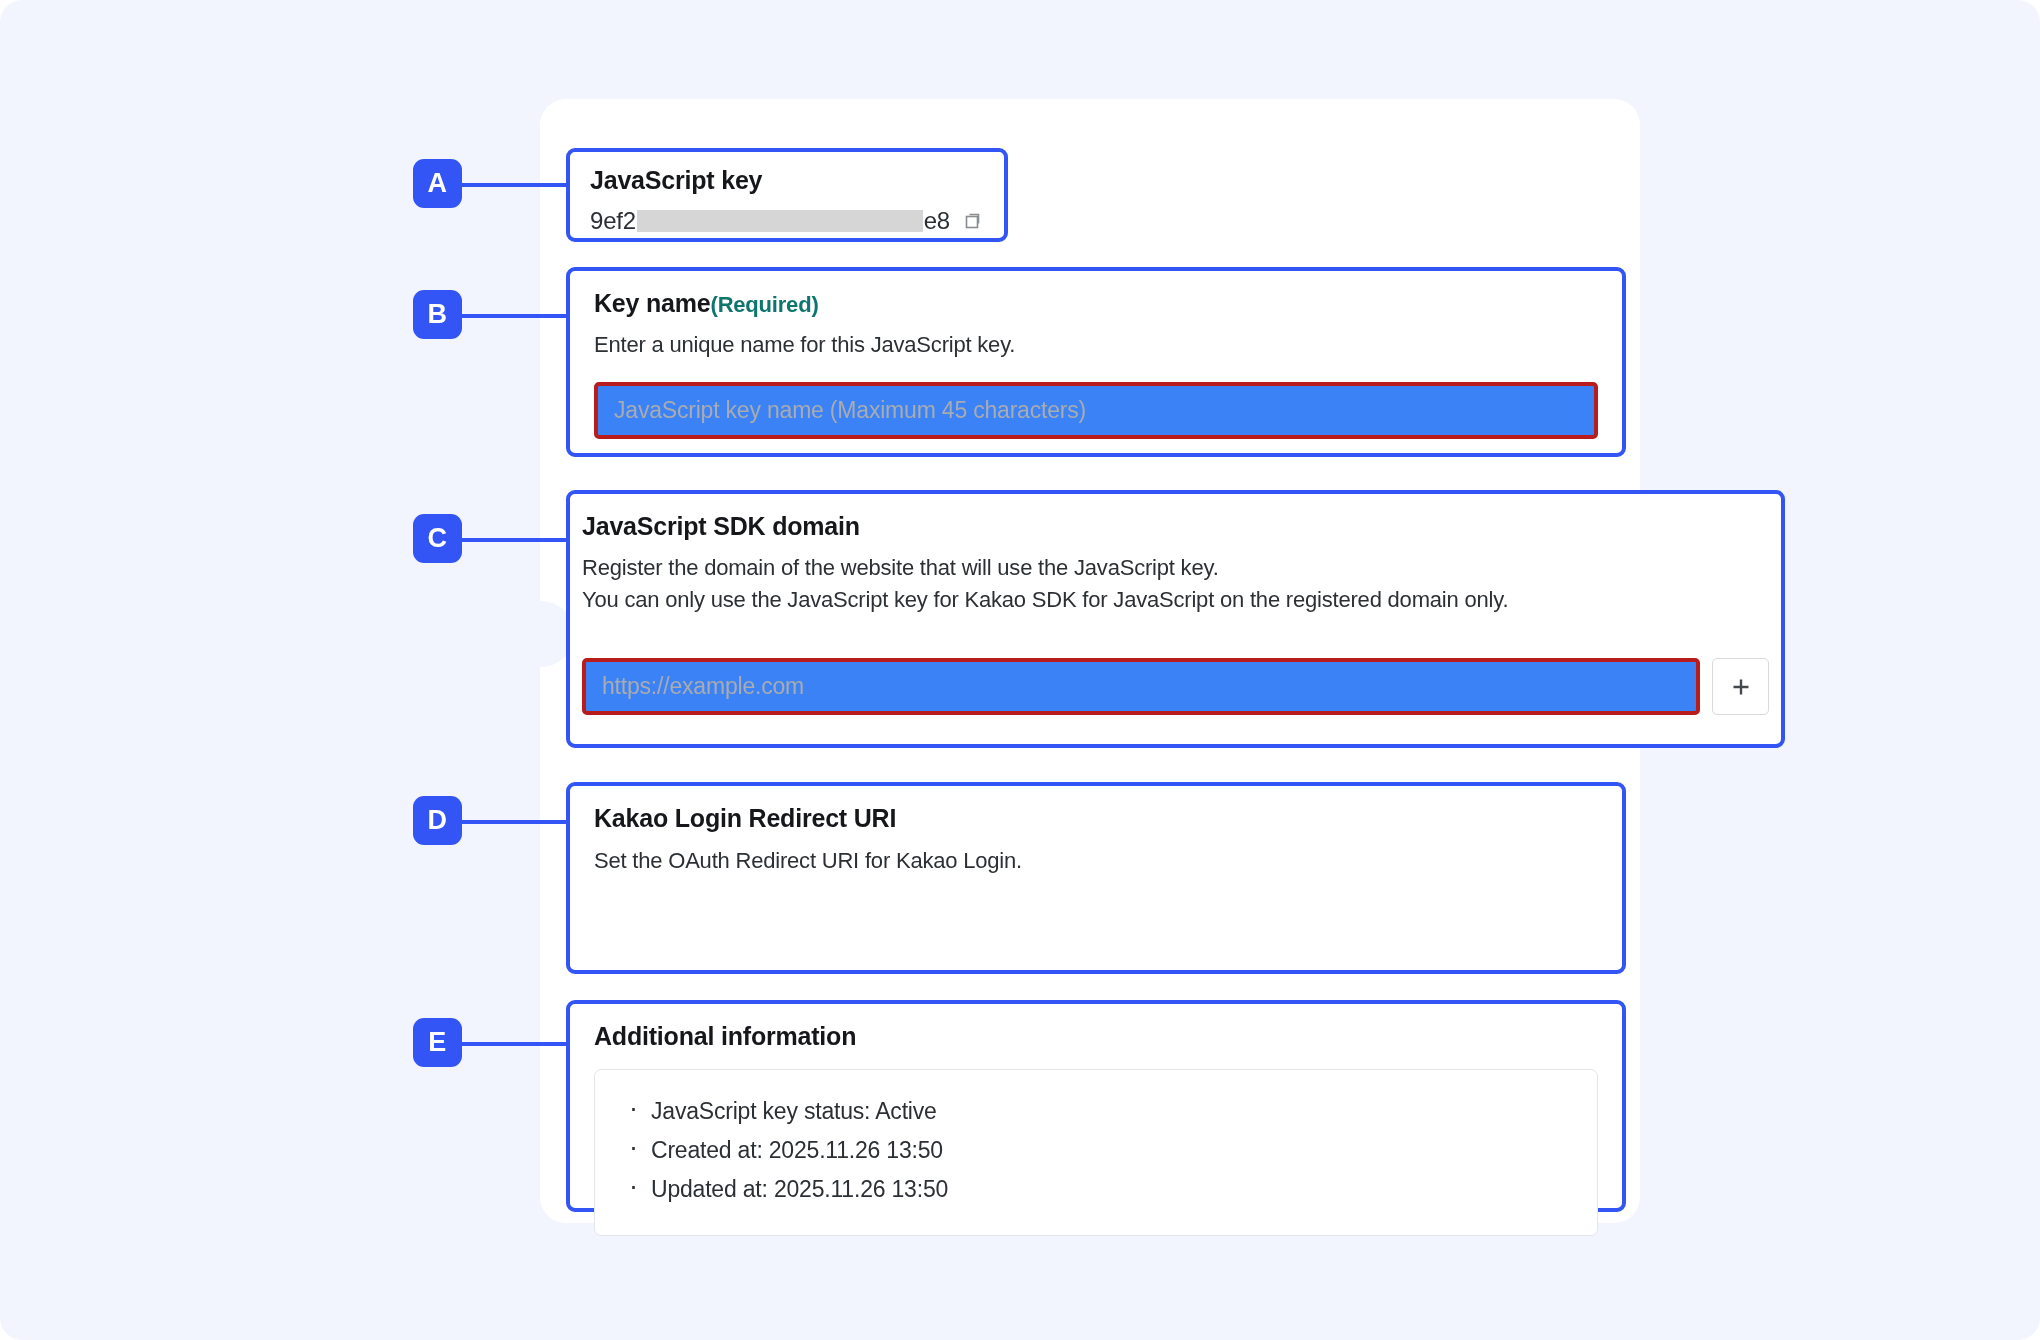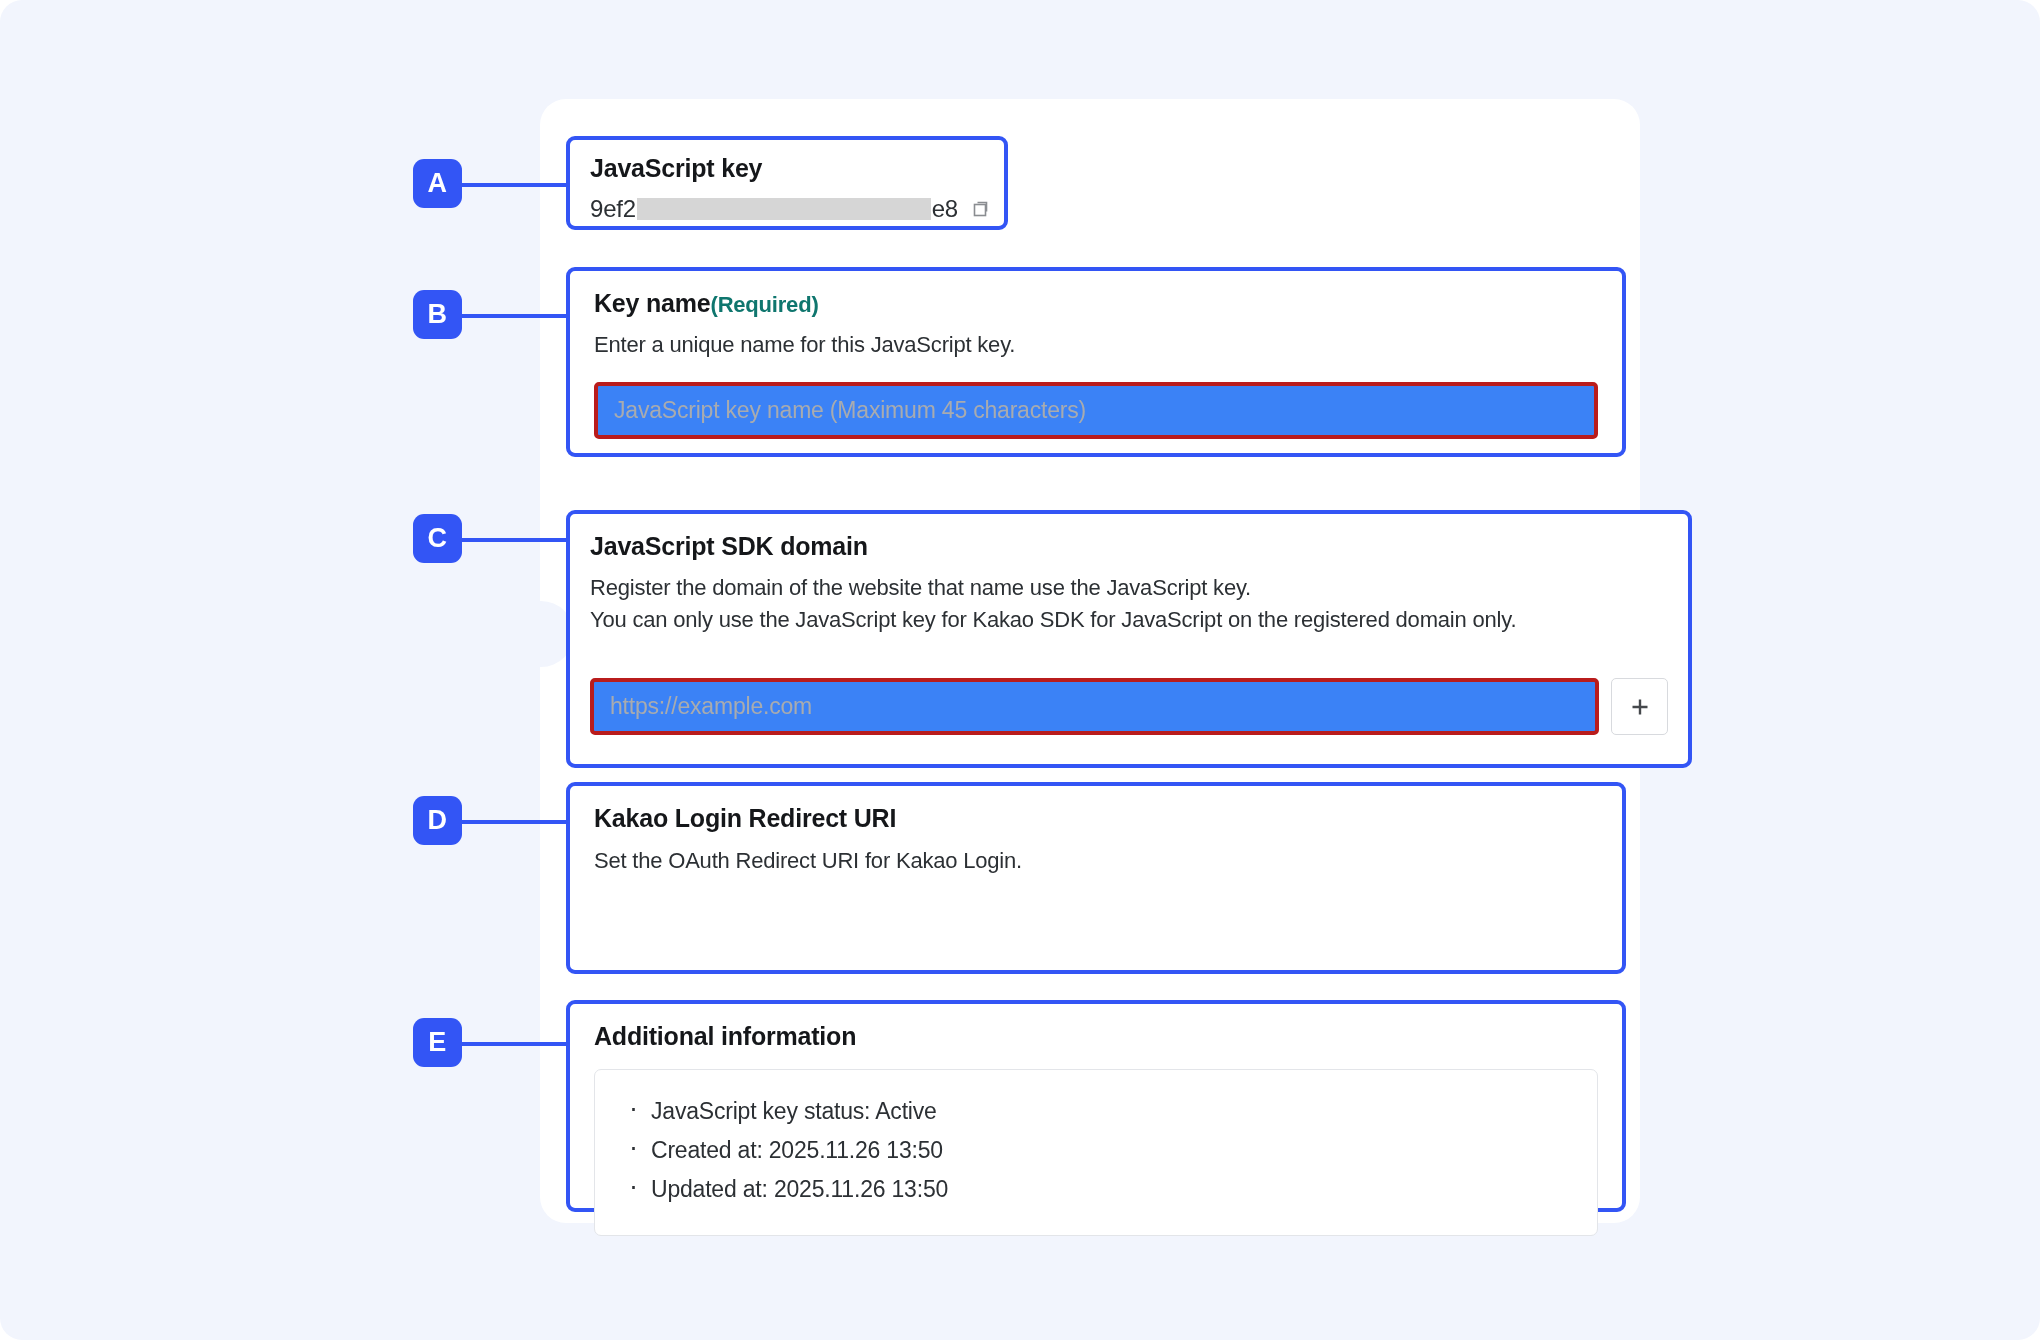--- a/index.html
+++ b/index.html
@@ -182,21 +182,21 @@
   <div class="badge" style="left:413px; top:514px;">
     <span>C</span>
   </div>
   <div class="badge" style="left:413px; top:796px;">
     <span>D</span>
   </div>
   <div class="badge" style="left:413px; top:1018px;">
     <span>E</span>
   </div>
 
-  <div class="card" style="left:566px; top:136px; width:442px; height:94px; padding:14px 12px 10px 20px;">
+  <div class="card" style="left:566px; top:148px; width:442px; height:94px; padding:14px 20px 10px 20px;">
     <div class="card-title">JavaScript key</div>
     <div class="keyrow" style="margin-top:12px;">
       <span>9ef2</span>
       <span class="key-mask"></span>
       <span>e8</span>
       <span class="copy-icon">
         <svg width="24" height="24" viewBox="0 0 24 24" fill="none" aria-hidden="true">
           <rect x="6.5" y="7.5" width="11" height="11" stroke="#8a8d91" stroke-width="1.6"></rect>
           <path d="M9.5 5.5h9v9" stroke="#8a8d91" stroke-width="1.6" fill="none"></path>
         </svg>
@@ -207,23 +207,23 @@
   <div class="card" style="left:566px; top:267px; width:1060px; height:190px; padding:18px 24px;">
     <div>
       <span class="card-title">Key name</span><span class="required">(Required)</span>
     </div>
     <div class="card-desc" style="margin-top:11px;">Enter a unique name for this JavaScript key.</div>
     <div style="margin-top:21px;">
       <input class="field" type="text" placeholder="JavaScript key name (Maximum 45 characters)" style="">
     </div>
   </div>
 
-  <div class="card" style="left:566px; top:490px; width:1126px; height:258px; padding:18px 20px;margin-top:20px;">
+  <div class="card" style="left:566px; top:490px; width:1219px; height:258px; padding:18px 12px;">
     <div class="card-title">JavaScript SDK domain</div>
-    <div class="card-desc" style="margin-top:11px;">Register the domain of the website that name use the JavaScript key.</div>
+    <div class="card-desc" style="margin-top:11px;">Register the domain of the website that will use the JavaScript key.</div>
     <div class="card-desc">You can only use the JavaScript key for Kakao SDK for JavaScript on the registered domain only.</div>
     <div class="input-with-add" style="margin-top:42px;border-radius:23px;">
       <input class="field" type="text" placeholder="https://example.com" style="">
       <button class="add-btn">
         <svg width="26" height="26" viewBox="0 0 26 26" aria-hidden="true">
           <path d="M13 5.5v15M5.5 13h15" stroke="#45484c" stroke-width="2.4" fill="none"></path>
         </svg>
       </button>
     </div>
   </div>

